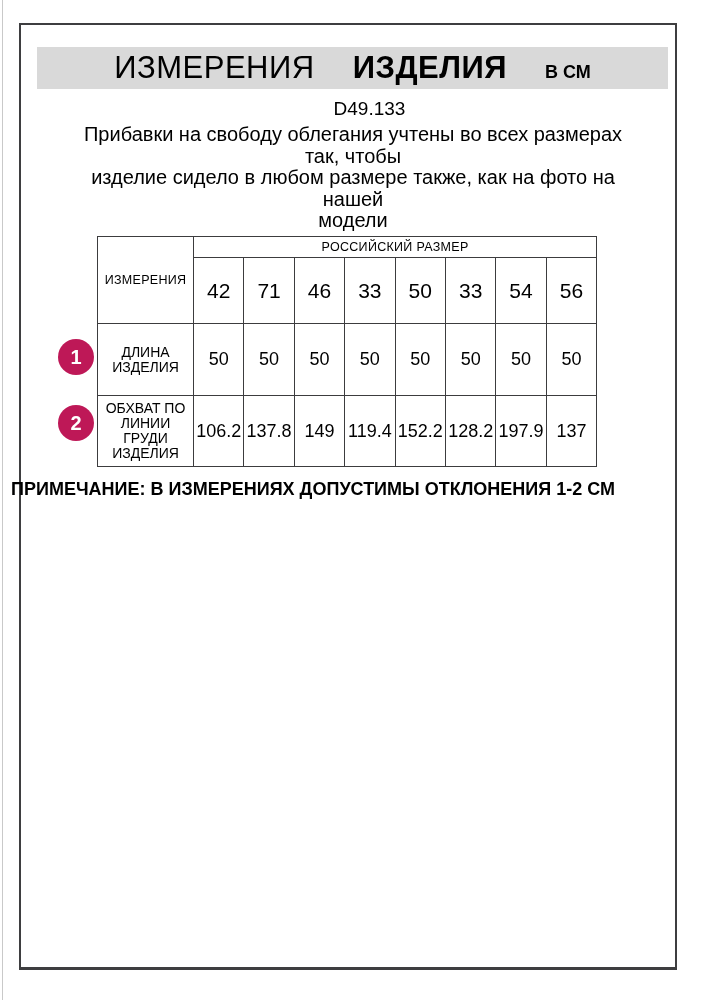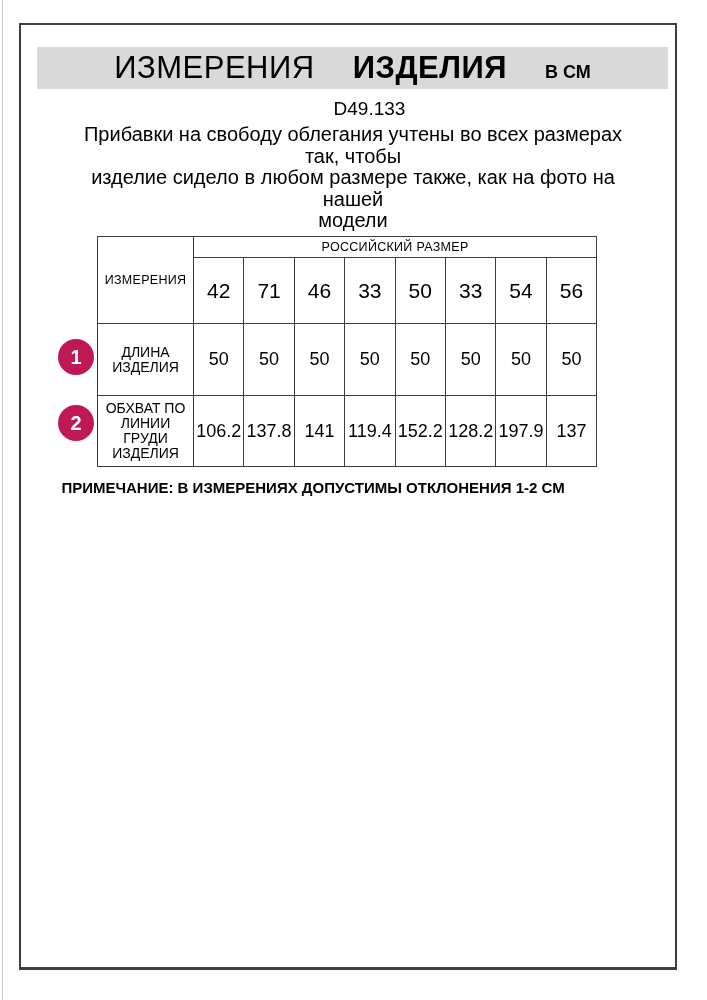--- a/index.html
+++ b/index.html
@@ -119,21 +119,21 @@
     align-items: center;
     justify-content: center;
   }
   .marker-1 { left: 58px; top: 339px; }
   .marker-2 { left: 58px; top: 405px; }
   .note {
     position: absolute;
     top: 479px; left: 0;
     width: 626px;
     text-align: center;
-    font-size: 15px;
+    font-size: 18px;
     font-weight: bold;
   }
 </style>
 </head>
 <body>
 
 <div class="edge-line"></div>
 
 <div class="page-frame"></div>
 
@@ -185,21 +185,21 @@
       <td class="value-cell">50</td>
       <td class="value-cell">50</td>
       <td class="value-cell">50</td>
     </tr>
     <tr class="row-chest">
       <th class="row-label">ОБХВАТ ПО
 ЛИНИИ ГРУДИ
 ИЗДЕЛИЯ</th>
       <td class="value-cell">106.2</td>
       <td class="value-cell">137.8</td>
-      <td class="value-cell">141</td>
+      <td class="value-cell">149</td>
       <td class="value-cell">119.4</td>
       <td class="value-cell">152.2</td>
       <td class="value-cell">128.2</td>
       <td class="value-cell">197.9</td>
       <td class="value-cell">137</td>
     </tr>
   </tbody>
 </table>
 
 <div class="marker marker-1">1</div>

